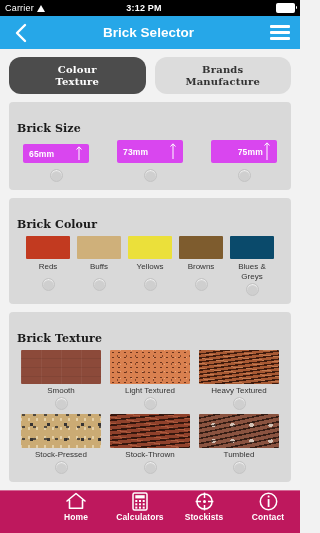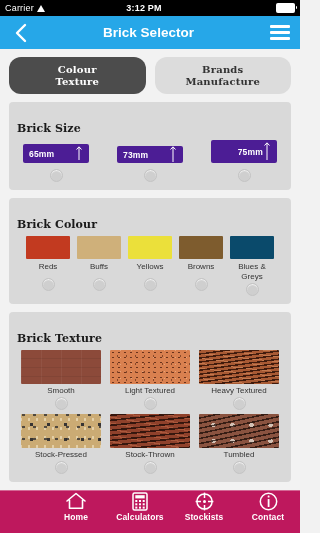--- a/index.html
+++ b/index.html
@@ -68,26 +68,26 @@
   }
   .panel-title{
     font-family:"DejaVu Serif", serif;
     font-weight:bold;font-size:11px;color:#1a1a1a;margin-bottom:5px;letter-spacing:.1px;margin-top:13px;
   }
 
   
   .size-row{display:flex;justify-content:space-between;align-items:flex-end;padding:0 4px;}
   .size-item{display:flex;flex-direction:column;align-items:center;width:70px;cursor:pointer;}
   .size-box{
-    background:#4c1d95;border-radius:2px;width:66px;
+    background:#d946ef;border-radius:2px;width:66px;
     display:flex;align-items:center;justify-content:space-between;
     padding:0 6px;box-sizing:border-box;
   }
   .size-box.h1{height:19px;}
-  .size-box.h2{height:17px;}
+  .size-box.h2{height:23px;}
   .size-box.h3{height:23px;justify-content:flex-end;}
   .size-label{color:#fff;font-size:8.5px;font-weight:bold;letter-spacing:.2px;}
   .arrow{width:8px;display:flex;justify-content:center;}
   .radio{
     width:11px;height:11px;border-radius:50%;background:#cfcfcf;
     border:1px solid #c4c4c4;margin-top:6px;
     box-shadow:inset 0 1px 1px rgba(255,255,255,.75);
   }
 
   

